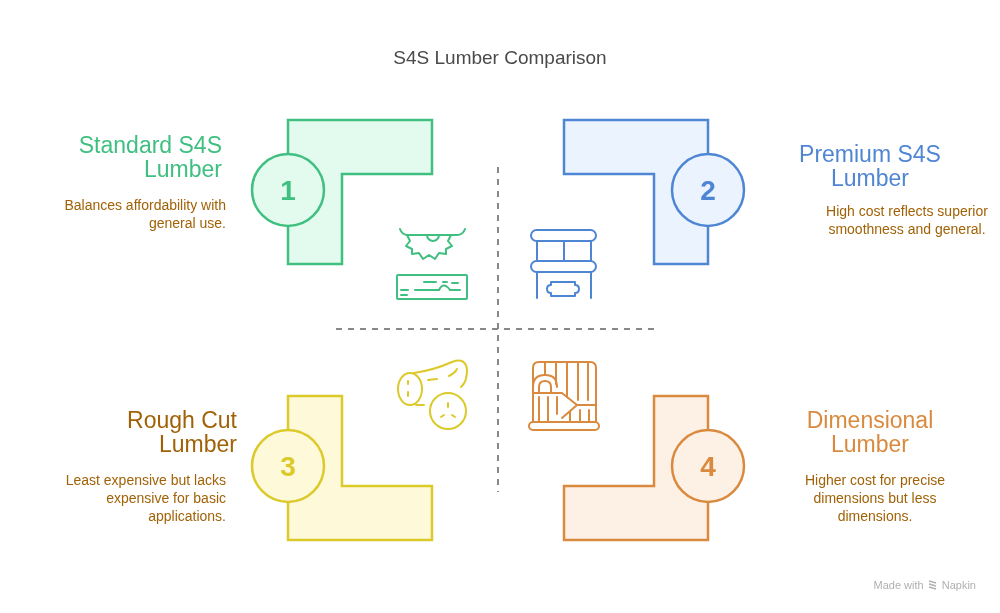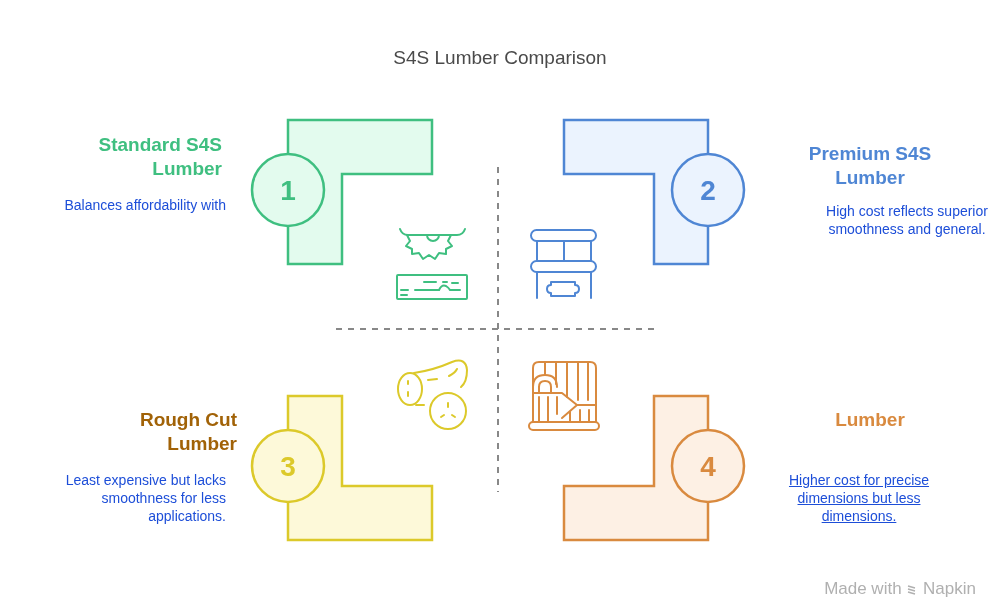--- a/index.html
+++ b/index.html
@@ -1,26 +1,26 @@
 <!DOCTYPE html>
 <html><head>
 <meta charset="utf-8">
 <style>
   html, body { margin: 0; padding: 0; background: #ffffff; }
   body { width: 1000px; height: 613px; position: relative; overflow: hidden;
          font-family: "Liberation Sans", "DejaVu Sans", sans-serif; }
   .title { position: absolute; left: 0; width: 1000px; top: 47px; text-align: center;
            font-size: 19px; color: #4a4a4a; }
-  .heading { position: absolute; font-weight: bold; font-size: 19px; line-height: 24px; }
-  .desc { position: absolute; font-size: 14px; line-height: 18px; color: #1d4ed8; }
+  .heading { position: absolute; font-weight: normal; font-size: 23px; line-height: 24px; }
+  .desc { position: absolute; font-size: 14px; line-height: 18px; color: #a16207; }
   .left { text-align: right; }
   .right { text-align: center; }
   .line1, .line2 { display: block; white-space: nowrap; }
   svg.canvas { position: absolute; left: 0; top: 0; }
-  .watermark { position: absolute; right: 24px; top: 579px; font-size: 17px; color: #b0b0b0; }
+  .watermark { position: absolute; right: 24px; top: 579px; font-size: 11px; color: #b0b0b0; }
   .num { font-family: "Liberation Sans", "DejaVu Sans", sans-serif; font-weight: bold; font-size: 28px; }
 </style>
 </head>
 <body>
 
 <div class="title">S4S Lumber Comparison</div>
 
 <svg class="canvas" width="1000" height="613" viewBox="0 0 1000 613">
 
   <line x1="498" y1="167" x2="498" y2="492" stroke="#888888" stroke-width="2" stroke-dasharray="6,6"></line>
@@ -110,45 +110,47 @@
     <line x1="589" y1="410" x2="589" y2="422"></line>
   </g>
 </svg>
 
 <div class="heading left" style="left:40px; width:182px; top:133px; color:#3fbf80;">
   <span class="line1">Standard S4S</span>
   <span class="line2">Lumber</span>
 </div>
 <div class="desc left" style="left:20px; width:206px; top:196px;">
   <span class="line1">Balances affordability with</span>
+  <span class="line2">general use.</span>
 </div>
 
 <div class="heading right" style="left:770px; width:200px; top:142px; color:#4f86d4;">
   <span class="line1">Premium S4S</span>
   <span class="line2">Lumber</span>
 </div>
 <div class="desc right" style="left:770px; width:210px; top:202px;margin-left:32px;">
   <span class="line1">High cost reflects superior</span>
   <span class="line2">smoothness and general.</span>
 </div>
 
 <div class="heading left" style="left:55px; width:182px; top:408px; color:#a16207;">
   <span class="line1">Rough Cut</span>
   <span class="line2">Lumber</span>
 </div>
 <div class="desc left" style="left:20px; width:206px; top:471px;">
   <span class="line1">Least expensive but lacks</span>
-  <span class="line2">smoothness for less</span>
+  <span class="line2">expensive for basic</span>
   <span class="line2">applications.</span>
 </div>
 
 <div class="heading right" style="left:770px; width:200px; top:408px; color:#d98a3f;">
+  <span class="line1">Dimensional</span>
   <span class="line2">Lumber</span>
 </div>
-<div class="desc right" style="left:754px; width:210px; top:471px;text-decoration:underline;">
+<div class="desc right" style="left:770px; width:210px; top:471px;">
   <span class="line1">Higher cost for precise</span>
   <span class="line2">dimensions but less</span>
   <span class="line2">dimensions.</span>
 </div>
 
 <div class="watermark">
   <span>Made with</span>
   <svg width="10" height="10" viewBox="0 0 10 10" style="vertical-align:-1px; margin:0 1px;">
     <path d="M1,1 L8,3 M1,4 L8,6 M1,7 L8,9" stroke="#b0b0b0" stroke-width="1.4" fill="none"></path>
   </svg>

